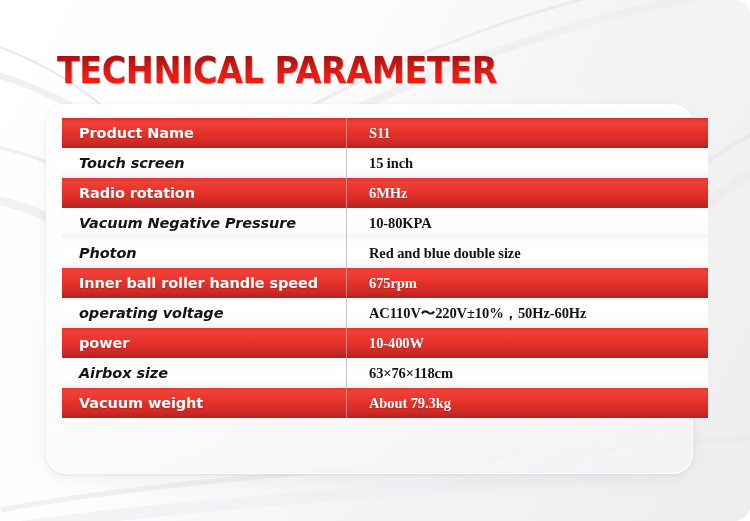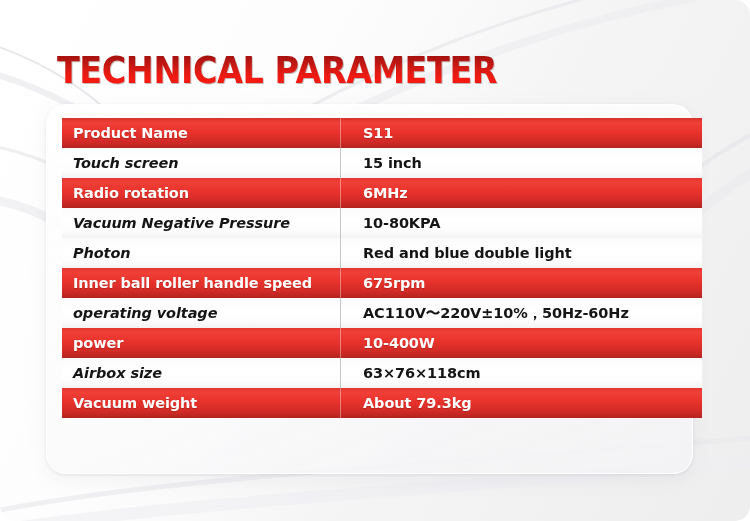--- a/index.html
+++ b/index.html
@@ -95,22 +95,22 @@
     padding: 0;
     height: 30px;
     vertical-align: middle;
     font-family: "DejaVu Sans", sans-serif;
     font-size: 14.5px;
     font-weight: 700;
     letter-spacing: -0.1px;
     white-space: nowrap;
     overflow: hidden;
   }
-  #spec-table td.k { width: 268px; padding-left: 11px; }
-  #spec-table td.v { width: 339px; padding-left: 22px; }
+  #spec-table td.k { width: 268px; padding-left: 17px; }
+  #spec-table td.v { width: 339px; padding-left: 22px; font-family: Liberation Serif, serif; }
 
   
   tr.red td {
     color: #ffffff;
     background-image: linear-gradient(180deg,
         #e4352f 0%,
         #ef4038 14%,
         #e8322b 46%,
         #cf2a26 80%,
         #b3231f 100%);
@@ -204,21 +204,21 @@
       </tr>
 
       <tr class="white">
         <td class="k">Vacuum Negative Pressure</td>
         <td class="v">10-80KPA</td>
       </tr>
 
 
       <tr class="white">
         <td class="k">Photon</td>
-        <td class="v">Red and blue double light</td>
+        <td class="v">Red and blue double size</td>
       </tr>
 
       <tr class="red">
         <td class="k">Inner ball roller handle speed</td>
         <td class="v">675rpm</td>
       </tr>
 
       <tr class="white">
         <td class="k">operating voltage</td>
         <td class="v">AC110V〜220V±10%，50Hz-60Hz</td>

